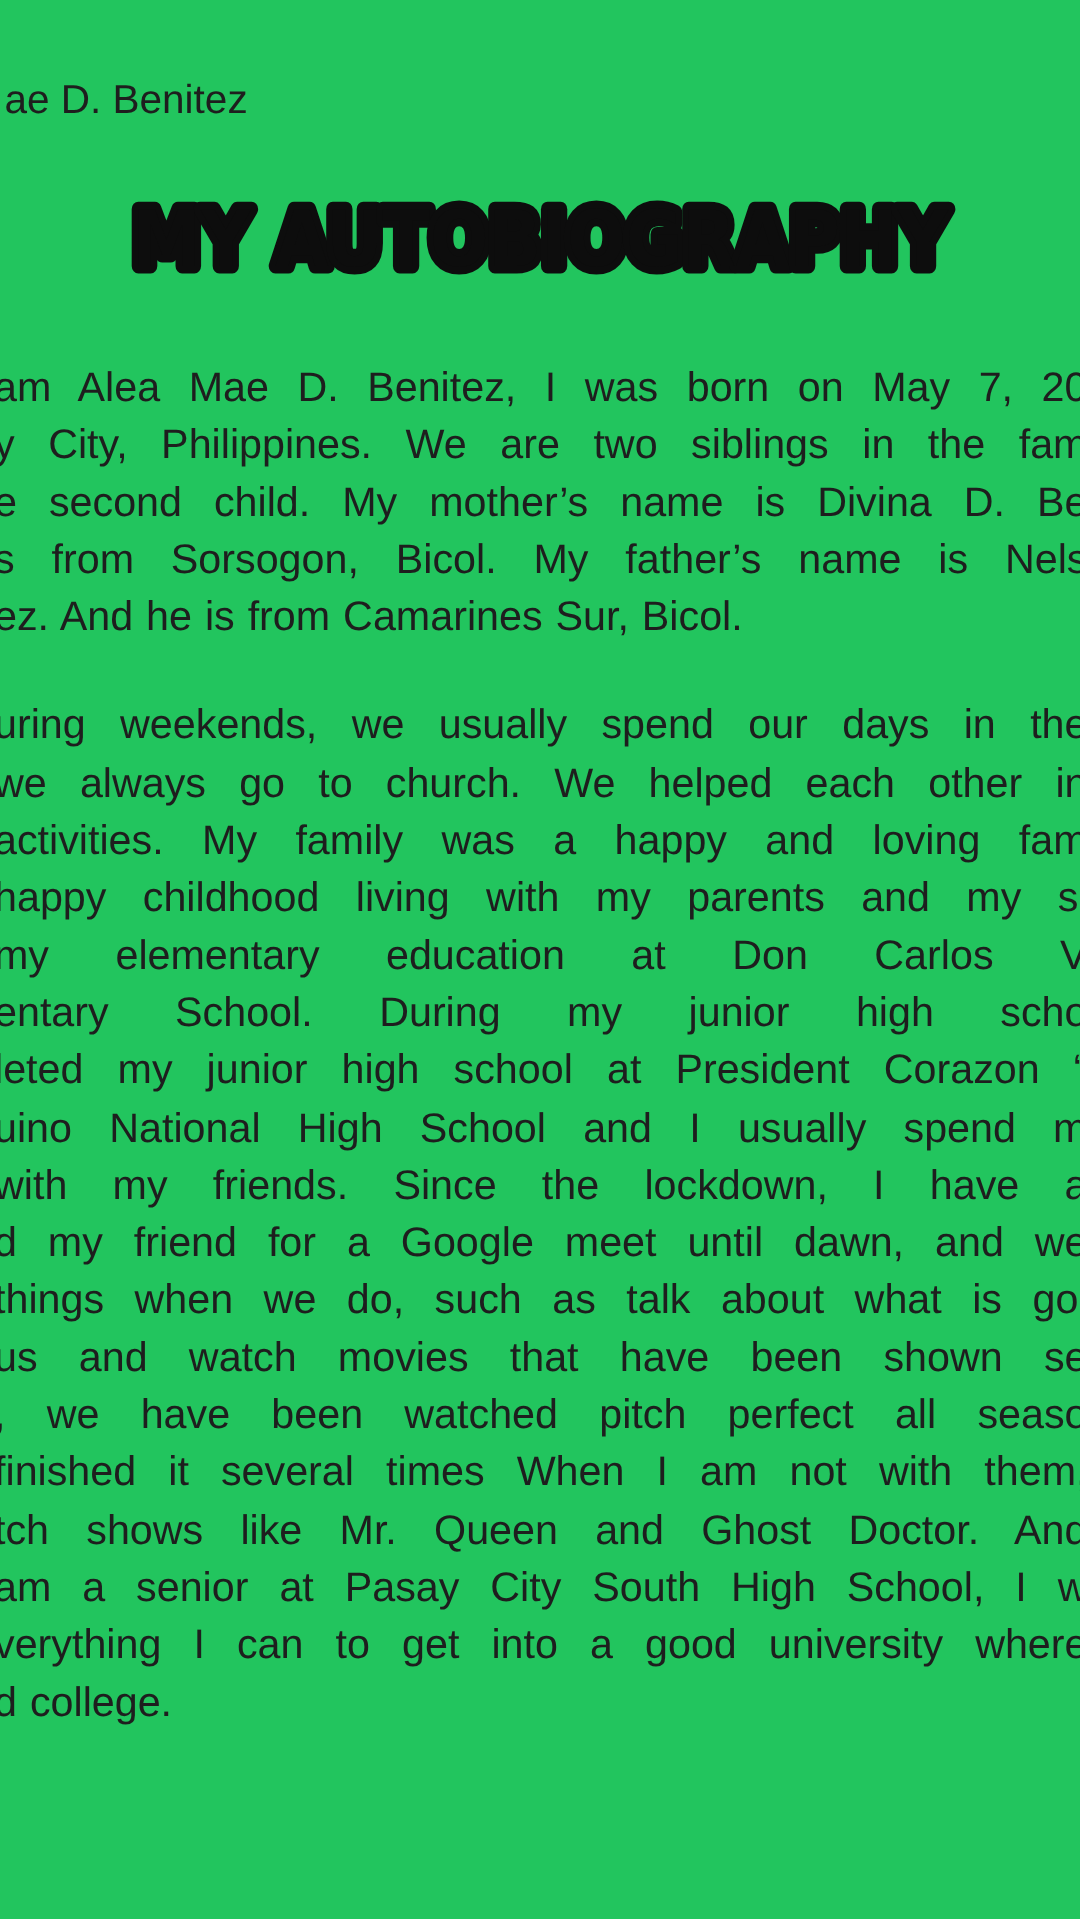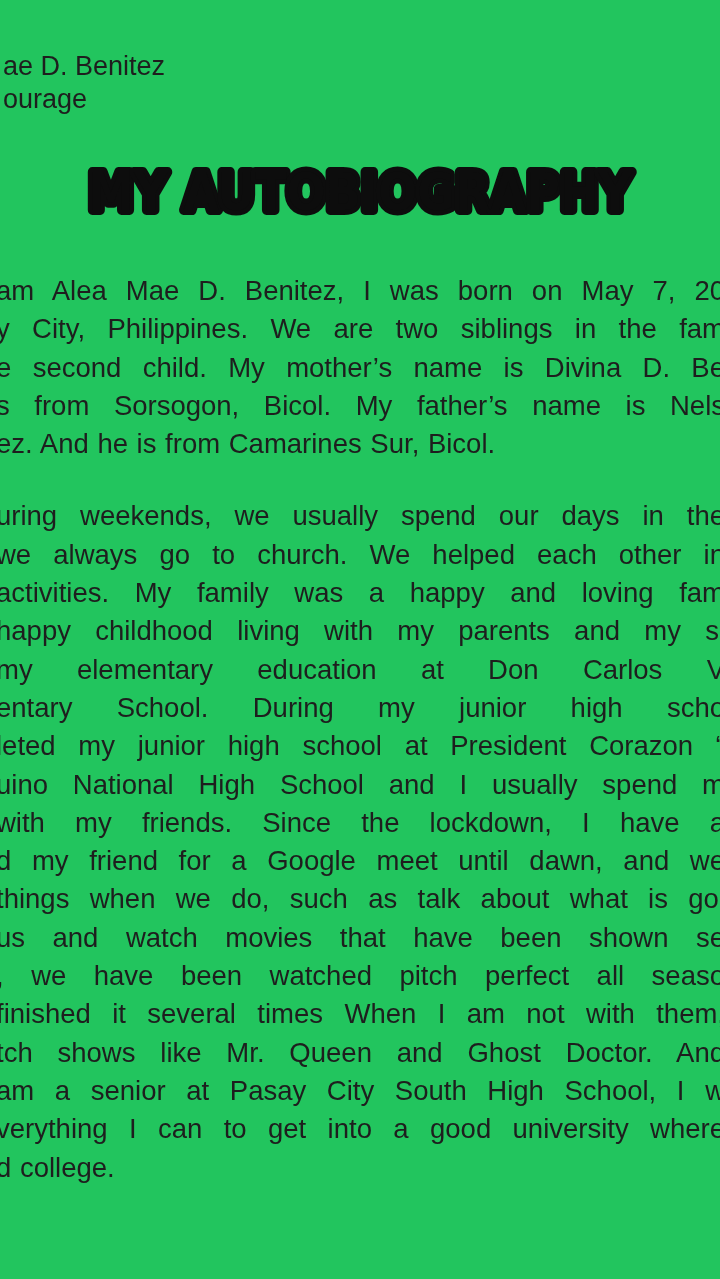--- a/index.html
+++ b/index.html
@@ -52,21 +52,20 @@
     text-align-last: left;
   }
 </style>
 </head>
 <body>
 
 <div class="page">
 
   <div class="student-info">
     <div>ae D. Benitez</div>
-    <div>ourage</div>
   </div>
 
   <svg class="title-svg" width="720" height="84" viewBox="0 0 720 84">
     <text x="360" y="64" text-anchor="middle" textLength="544" lengthAdjust="spacingAndGlyphs" font-family="DejaVu Sans, sans-serif" font-weight="bold" font-size="52" fill="#0d0d0d" stroke="#0d0d0d" stroke-width="10" stroke-linejoin="round" stroke-linecap="round" paint-order="stroke fill">MY AUTOBIOGRAPHY</text>
   </svg>
 
   <div class="doc-body">
 
     <div class="para">
       <div class="line">am Alea Mae D. Benitez, I was born on May 7, 20</div>

